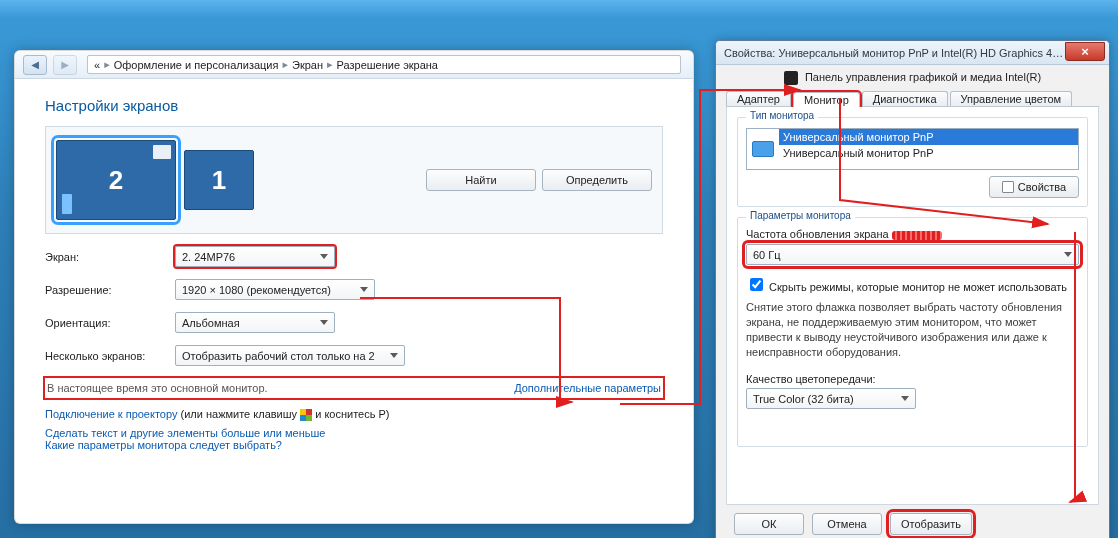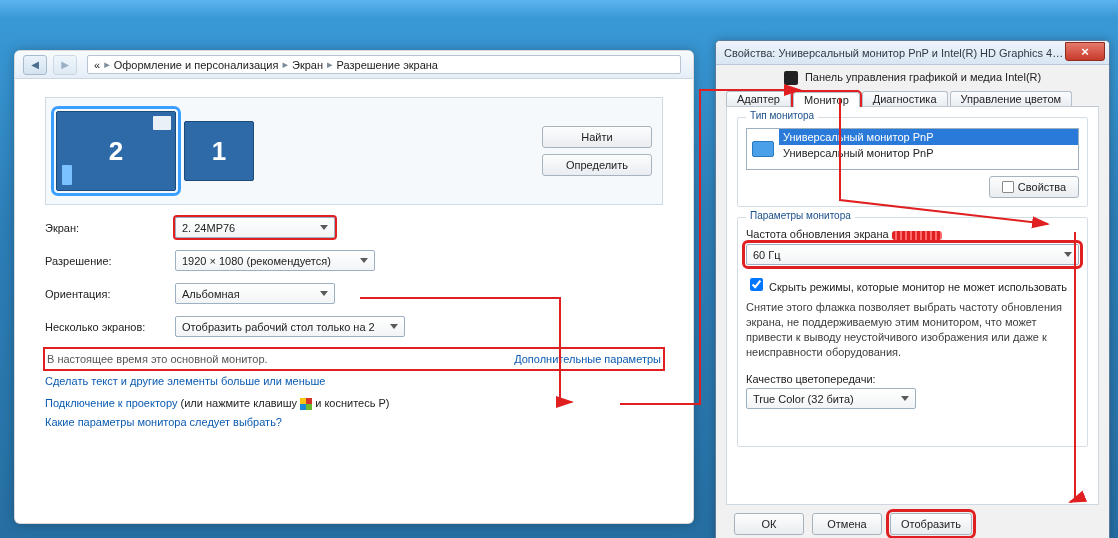--- a/index.html
+++ b/index.html
@@ -127,21 +127,20 @@
     bottom: 5px;
     width: 10px;
     height: 20px;
     background: #7cc1ff;
     border-radius: 1px;
   }
 
   .side-btns {
     margin-left: auto;
     display: flex;
-    flex-direction: column;
     gap: 6px;
   }
   .winbtn {
     min-width: 110px;
     height: 22px;
     background: linear-gradient(180deg,#fdfdfd,#e9edf1);
     border: 1px solid #a7b3bf;
     border-radius: 3px;
     font-size: 11px;
     display: inline-flex;
@@ -374,20 +373,21 @@
       <span class="bc-sep">▸</span>
       <span>Оформление и персонализация</span>
       <span class="bc-sep">▸</span>
       <span>Экран</span>
       <span class="bc-sep">▸</span>
       <span>Разрешение экрана</span>
     </div>
   </div>
 
   <div class="cp-body">
+    <div class="cp-heading">Настройки экранов</div>
 
     <div class="monitor-preview">
       <div class="mon-row">
         <div class="mon-box selected">
           <span>2</span>
           <span class="mon-deco"></span>
           <span class="mon-deco2"></span>
         </div>
         <div class="mon-box small">
           <span>1</span>
@@ -429,30 +429,30 @@
         <span>Отобразить рабочий стол только на 2</span>
         <span class="dd-arrow"></span>
       </span>
     </div>
 
     <div class="form-row red-outline" style="padding:4px 2px;justify-content:space-between;">
       <span class="note" style="margin-top:0">В настоящее время это основной монитор.</span>
       <a class="link">Дополнительные параметры</a>
     </div>
 
-    <div style="margin-top:6px">
-      <a class="link">Сделать текст и другие элементы больше или меньше</a>
-    </div>
     <div style="margin-top:10px">
       <a class="link">Подключение к проектору</a>
       <span>(или нажмите клавишу</span>
       <span class="win-flag"></span>
       <span>и коснитесь P)</span>
     </div>
     <div style="margin-top:6px">
+      <a class="link">Сделать текст и другие элементы больше или меньше</a>
+    </div>
+    <div style="">
       <a class="link">Какие параметры монитора следует выбрать?</a>
     </div>
   </div>
 </div>
 
 <div class="dlg">
   <div class="dlg-titlebar">
     <span>Свойства: Универсальный монитор PnP и Intel(R) HD Graphics 4…</span>
     <span class="dlg-close">×</span>
   </div>

